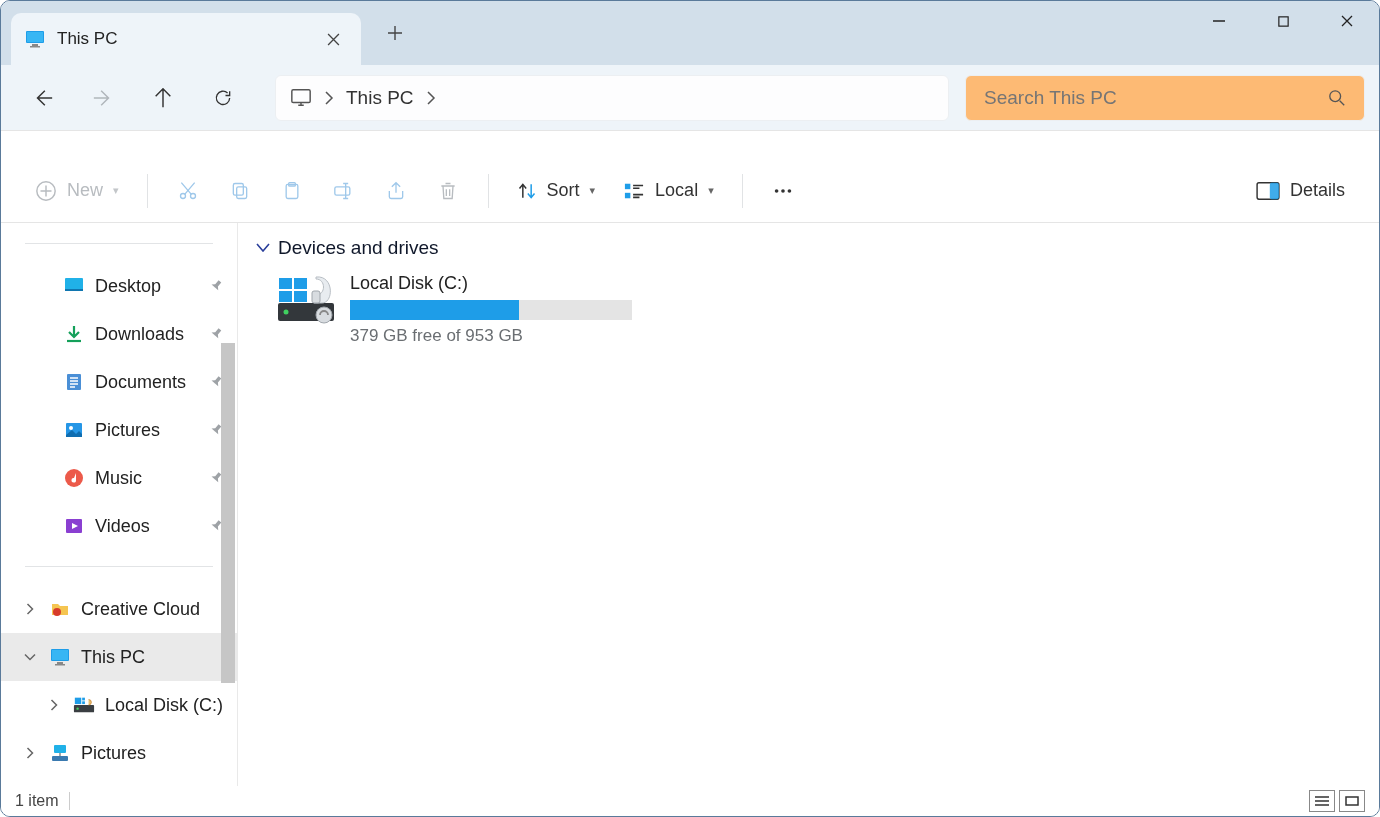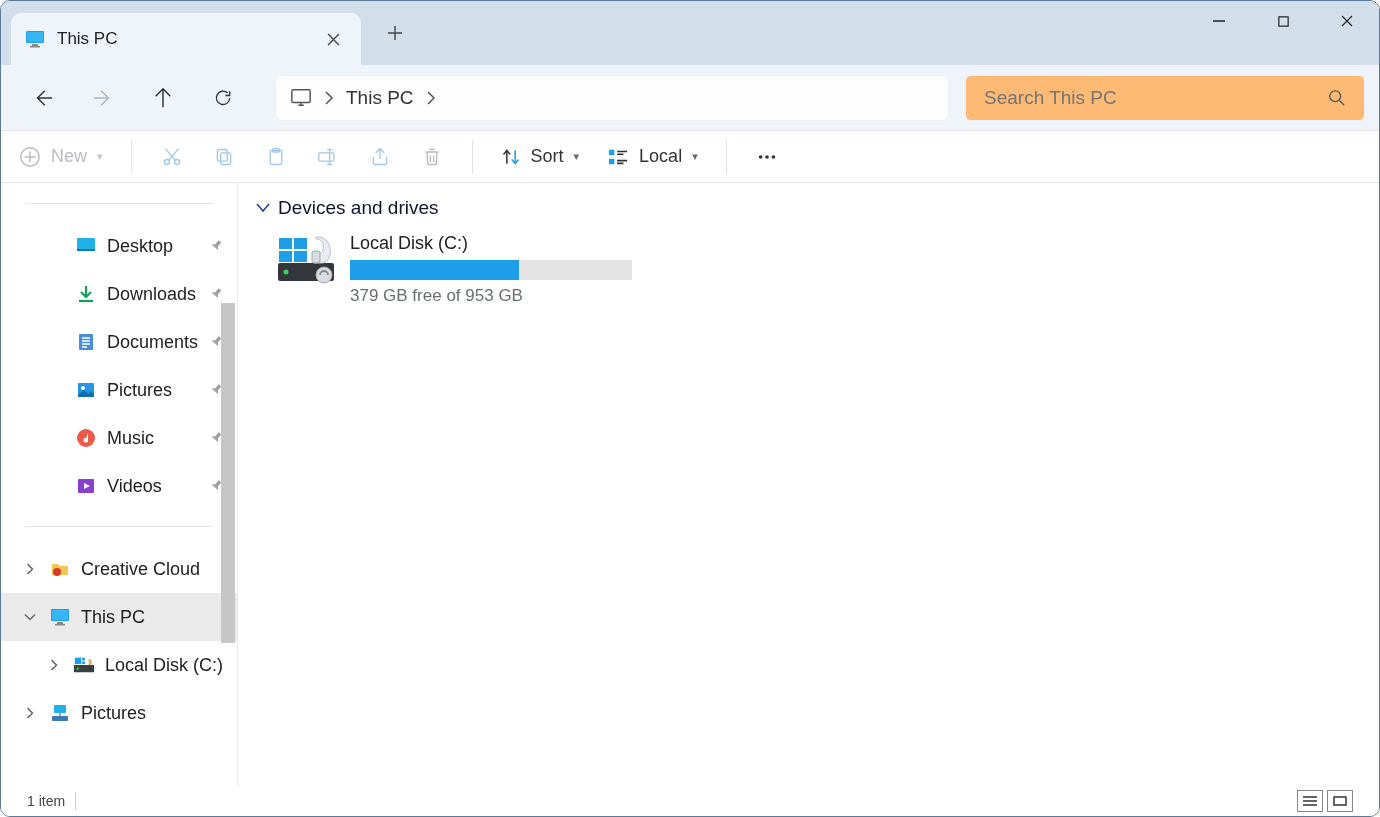--- a/index.html
+++ b/index.html
@@ -50,22 +50,23 @@
   .nav-icon-btn.disabled { color: #b0b6bb; cursor:default; }
   .address { flex:1; height: 46px; background:#fdfdfe; border-radius:6px; display:flex; align-items:center; padding:0 14px; gap:12px; margin: 0 12px 0 20px; border:1px solid #eceff2; }
   .address .crumb { font-size: 19px; color:#333; }
   .address .chev { color:#555; }
   .searchbox { width: 400px; height:46px; background:#fdba74; border-radius:6px; display:flex; align-items:center; padding:0 18px; border:1px solid #eceff2; }
   .searchbox input { border:none; outline:none; font-size:19px; flex:1; background:transparent; color:#555; }
   .searchbox .s-icon { color:#555; }
 
   
   .toolbar {
-    height: 52px; background:#fff; display:flex; align-items:center; padding: 0 6px; gap: 4px;
+    height: 64px; background:#fff; display:flex; align-items:center; padding: 0 22px; gap: 4px;
     border-bottom: 1px solid #e5e5e5;
+    margin-top: 28px;
   }
   .tbtn { height:40px; display:flex; align-items:center; gap:10px; padding:0 12px; cursor:pointer; color:#333; border-radius:4px; font-size:18px; }
   .tbtn.ico-only { padding:0; width:48px; justify-content:center; }
   .tbtn.disabled { color:#b8bcc0; cursor:default; }
   .tbtn .chev-sm { font-size:11px; color:#666; }
   .tbtn.disabled .chev-sm{ color:#c3c6c9; }
   .sep { width:1px; height:34px; background:#e1e3e5; margin:0 12px; }
   .toolbar .spacer { flex:1; }
   .blue-ico { color:#1983d8; }
   .blue-ico.disabled-ico{ color:#9fc8ea; }
@@ -78,38 +79,38 @@
   .sidebar-inner { padding-top: 4px; }
   .hr { height:1px; background:#e2e4e6; margin: 16px 24px 18px 24px; }
   .s-item { height:48px; display:flex; align-items:center; padding-left: 20px; gap:10px; cursor:pointer; font-size:18px; color:#222; position:relative; }
   .s-item.selected { background:#eaeaea; }
   .s-item .expand { width:18px; display:flex; justify-content:center; color:#666; font-size:13px; }
   .s-item .expand.none { visibility:hidden; }
   .s-item .s-icon { width:22px; height:22px; display:flex; align-items:center; justify-content:center; }
   .s-item .pin { position:absolute; right:14px; color:#9ea2a6; }
   .s-item .label { white-space:nowrap; overflow:hidden; text-overflow:clip; max-width: 120px; }
   .s-item.indent .label{ max-width:110px; }
-  .s-item.indent { padding-left: 34px; margin-left: 12px; }
+  .s-item.indent { padding-left: 34px; }
   .s-item.indent2 { padding-left: 44px; }
   .scrollbar { position:absolute; right:2px; top:120px; width:14px; height:340px; background:#c6c6c6; border-radius:0; }
 
   
   .content { flex:1; padding: 14px 18px; overflow:auto; }
   .group-header { display:flex; align-items:center; gap:8px; color:#0f172a; font-size:19px; cursor:pointer; margin-bottom:14px; }
   .group-header .chev { color:#2a3f9b; }
   .drive { display:flex; gap:14px; align-items:flex-start; padding-left: 20px; }
   .drive-icon { width:60px; height:50px; position:relative; }
   .drive-info { display:flex; flex-direction:column; gap:6px; }
   .drive-name { font-size:18px; color:#222; }
   .drive-bar { width:282px; height:20px; background:#e4e4e4; position:relative; }
   .drive-bar .fill { position:absolute; left:0; top:0; bottom:0; background:#1e9de8; }
   .drive-free { font-size:17px; color:#6a6e72; }
 
   
-  .statusbar { height:30px; border-top:0; display:flex; align-items:center; padding:0 26px; font-size:14px; color:#444; background:#fff; }
+  .statusbar { height:30px; border-top:0; display:flex; align-items:center; padding:0 14px; font-size:16px; color:#444; background:#fff; }
   .statusbar .spacer { flex:1; }
   .view-toggle { display:flex; gap:4px; }
   .view-toggle .vbtn { width:26px; height:22px; border:1px solid #888; display:flex; align-items:center; justify-content:center; cursor:pointer; }
   .status-sep { width:1px; height:18px; background:#ccc; margin:0 10px; }
 
   svg { display:block; }
 </style>
 </head>
 <body>
 
@@ -281,20 +282,29 @@
     </div>
     <div class="sep"></div>
     <div class="tbtn ico-only">
         <svg width="22" height="22" viewBox="0 0 24 24">
           <circle cx="5" cy="12" r="2" fill="#333"></circle>
           <circle cx="12" cy="12" r="2" fill="#333"></circle>
           <circle cx="19" cy="12" r="2" fill="#333"></circle>
         </svg>
       </div>
     <div class="spacer"></div>
+    <div class="tbtn">
+      <span>
+          <svg width="24" height="20" viewBox="0 0 26 22">
+            <rect x="1" y="2" width="24" height="18" rx="2" fill="none" stroke="#333" stroke-width="1.6"></rect>
+            <rect x="15" y="2" width="10" height="18" rx="2" fill="#1e9de8" opacity="0.85"></rect>
+          </svg>
+        </span>
+      <span>Details</span>
+    </div>
   </div>
 
   <div class="body">
     <div class="sidebar">
       <div class="sidebar-inner">
         <div class="hr"></div>
 
         <div class="s-item indent">
           <span class="expand none"></span>
           <span class="s-icon">

